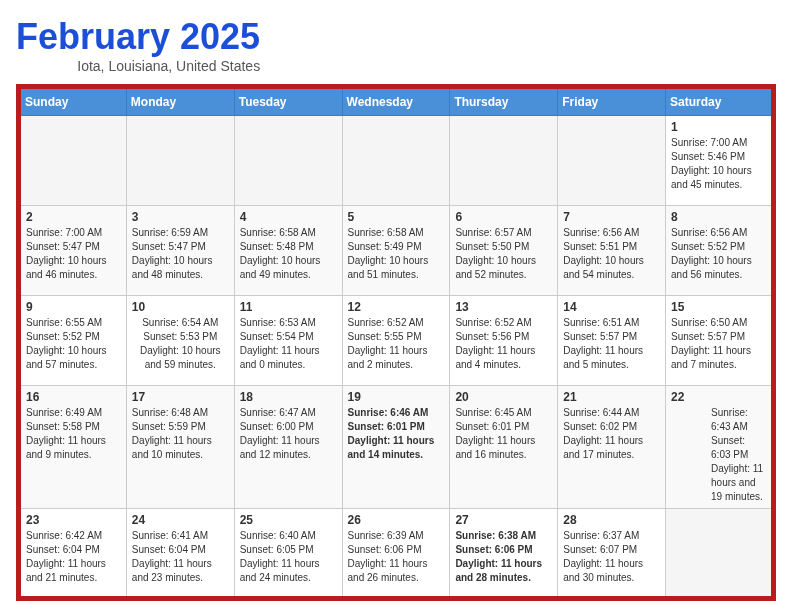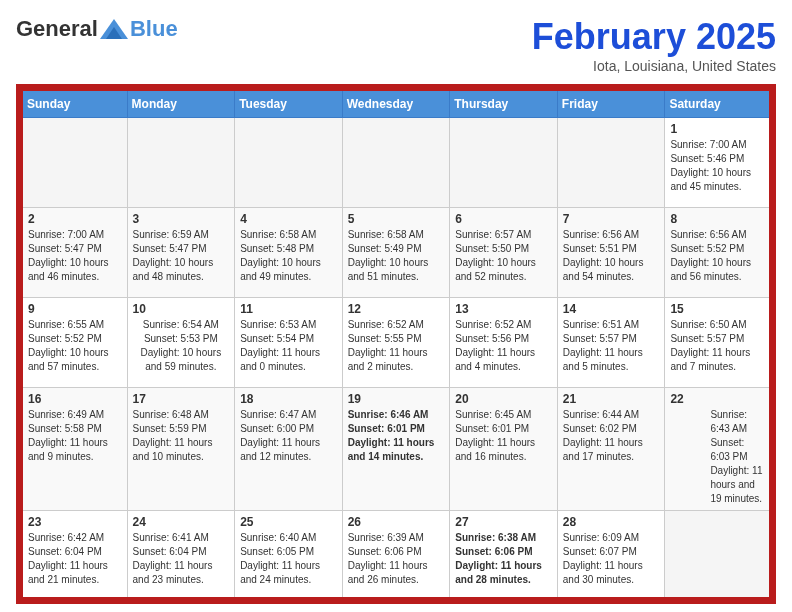--- a/index.html
+++ b/index.html
@@ -42,21 +42,21 @@
       font-weight: bold;
       color: #1d4ed8;
     }
     .location {
       font-size: 14px;
       color: #555;
     }
     .calendar {
       width: 100%;
       border-collapse: collapse;
-      border: 7px solid #b91c1c;
+      border: 5px solid #b91c1c;
     }
     .calendar th {
       background-color: #4a90d9;
       color: #fff;
       font-size: 12px;
       font-weight: bold;
       padding: 6px 4px;
       text-align: left;
       border: 1px solid #3a7bc8;
     }
@@ -85,30 +85,20 @@
       color: #333;
     }
     .empty-cell {
       background: #f5f5f5 !important;
     }
   </style>
 </head>
 <body>
 
 <div class="header">
-  <div class="logo">
-    <div class="logo-text">
-      <span class="logo-general">General</span>
-      <svg class="logo-icon" viewBox="0 0 28 20" xmlns="http://www.w3.org/2000/svg">
-        <polygon points="0,20 14,0 28,20" fill="#4a90d9"></polygon>
-        <polygon points="6,20 14,8 22,20" fill="#2a6fba"></polygon>
-      </svg>
-      <span class="logo-blue">Blue</span>
-    </div>
-  </div>
   <div class="title-block">
     <div class="month-title">February 2025</div>
     <div class="location">Iota, Louisiana, United States</div>
   </div>
 </div>
 
 <table class="calendar">
   <thead>
     <tr>
     <th>Sunday</th>
@@ -293,20 +283,20 @@
 Daylight: 11 hours and 26 minutes.</div>
         </td>
         <td>
           <span class="day-num">27</span>
           <div class="day-info" style="white-space: pre-line; font-weight: bold;">Sunrise: 6:38 AM
 Sunset: 6:06 PM
 Daylight: 11 hours and 28 minutes.</div>
         </td>
         <td>
           <span class="day-num">28</span>
-          <div class="day-info" style="white-space: pre-line;">Sunrise: 6:09 AM
+          <div class="day-info" style="white-space: pre-line;">Sunrise: 6:37 AM
 Sunset: 6:07 PM
 Daylight: 11 hours and 30 minutes.</div>
         </td>
         <td class="empty-cell"></td>
       </tr>
     </tbody>
 </table>
 
 </body></html>

